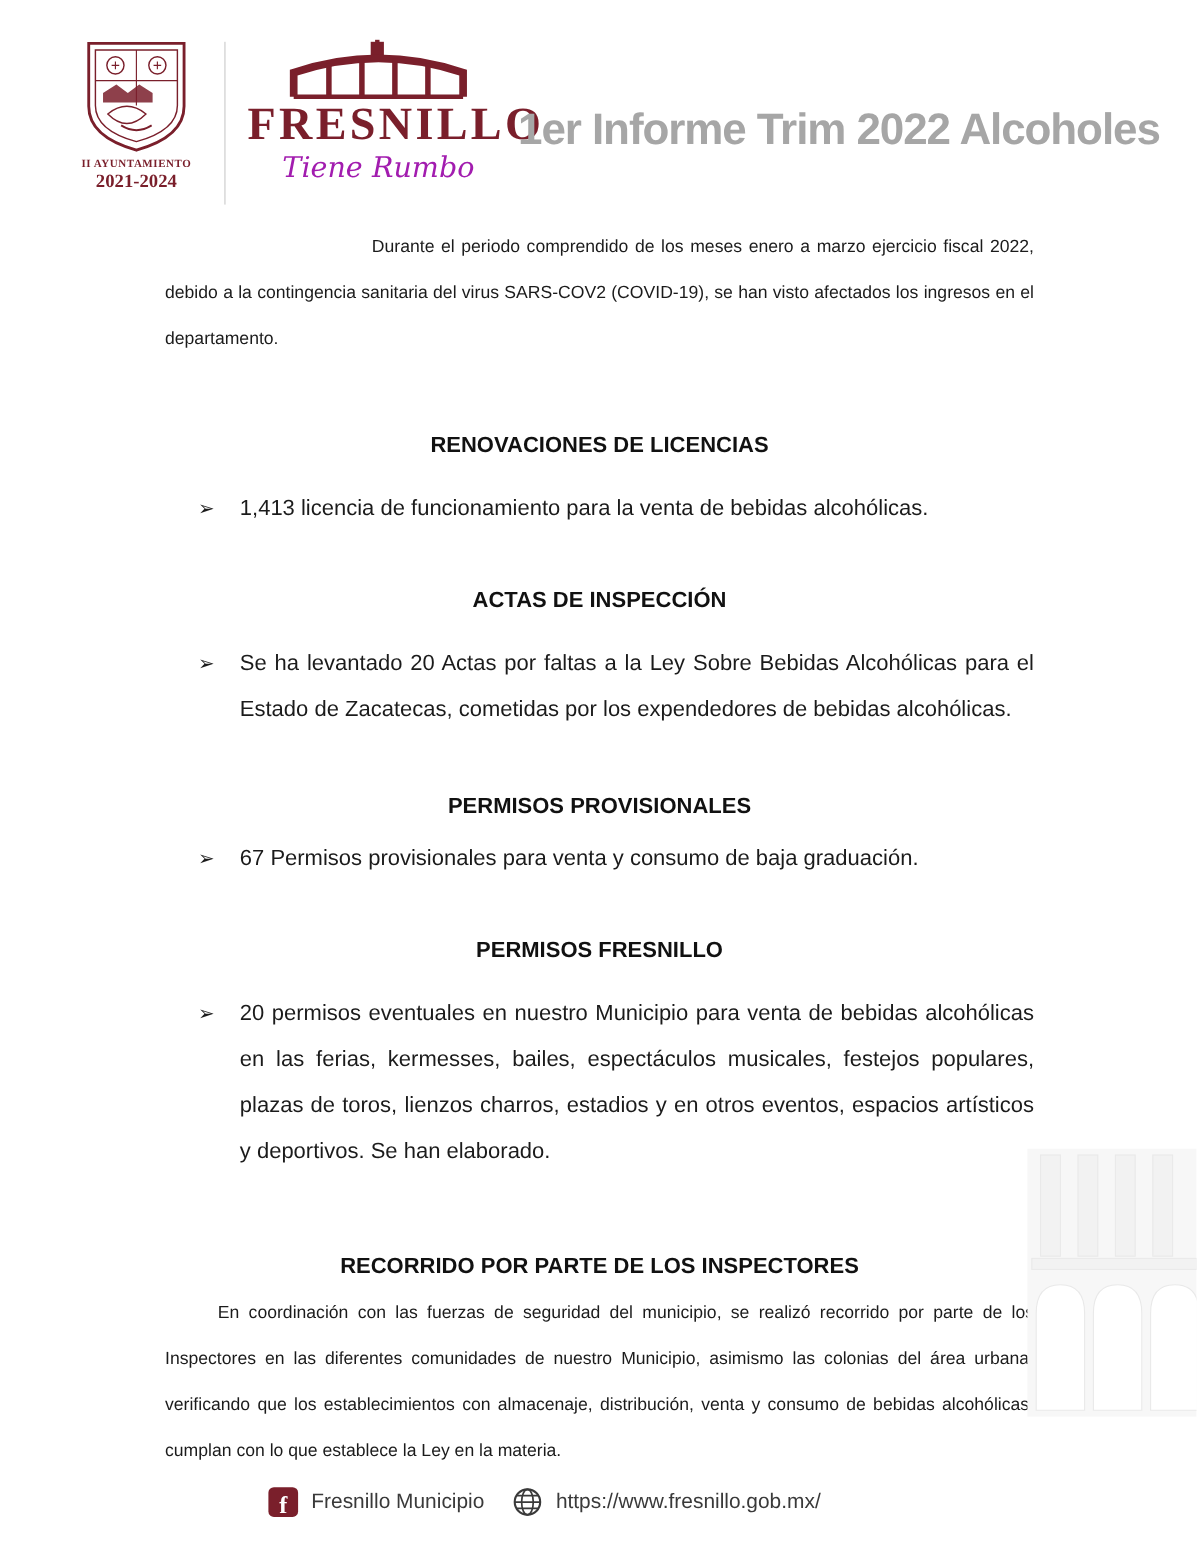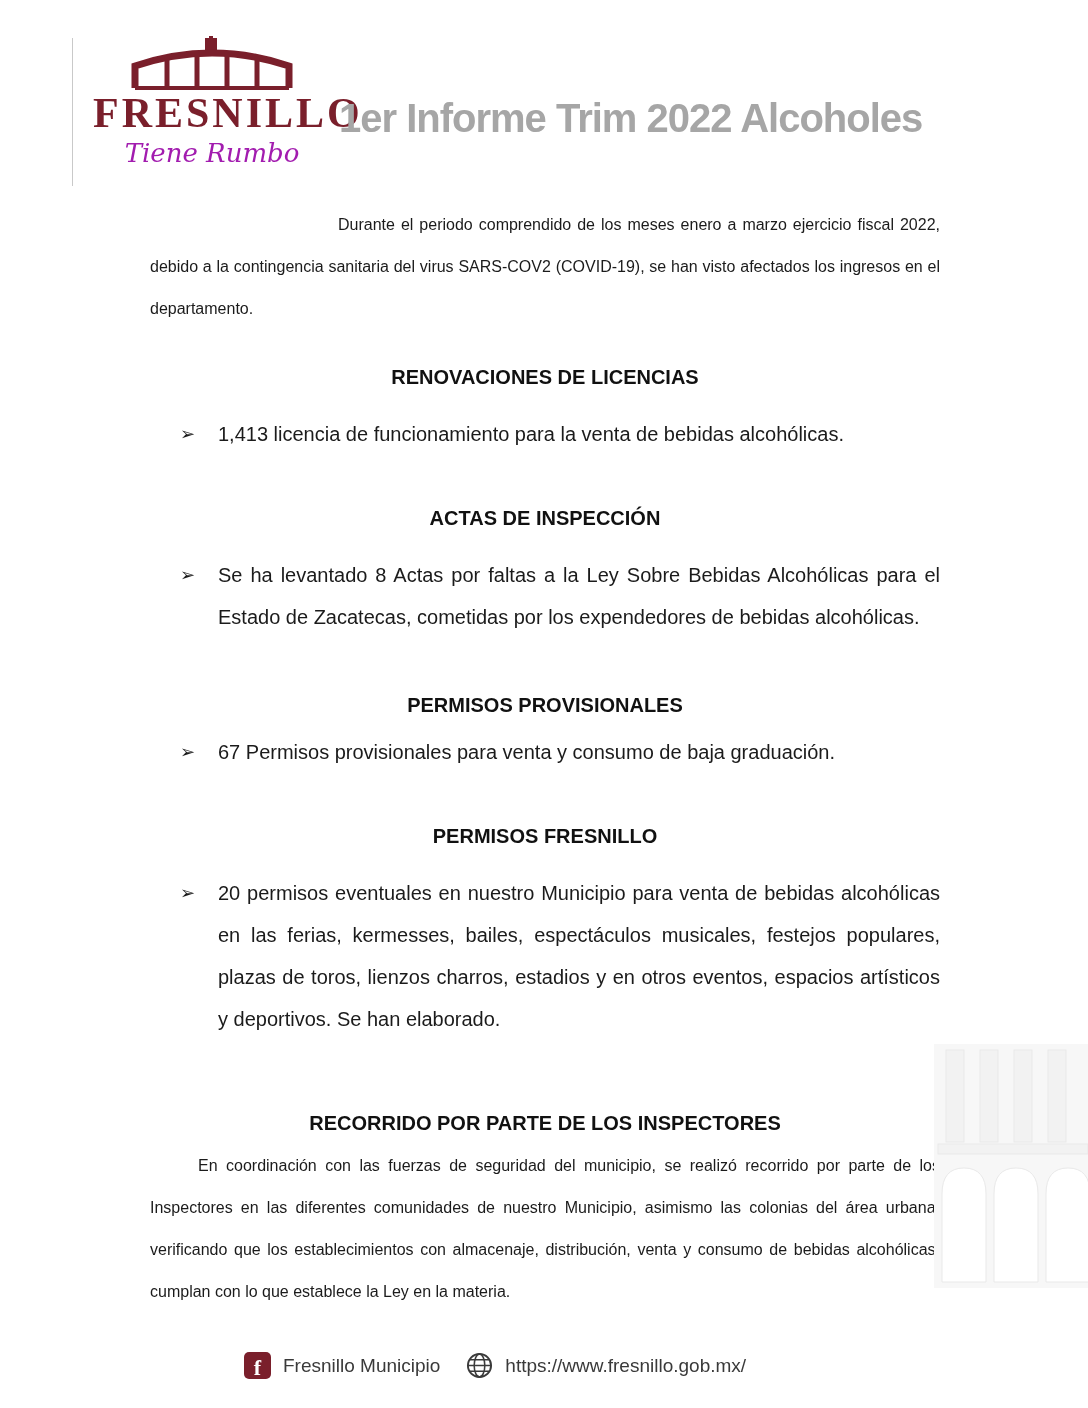--- a/index.html
+++ b/index.html
@@ -21,21 +21,21 @@
   .fresnillo .bridge svg { width:170px; height:54px; display:block; margin:0 auto; }
   .logo-word { font-size:42px; color:#7a1f2b; font-family:"Liberation Serif", serif; font-weight:bold; letter-spacing:3px; line-height:1; margin-top:2px; }
   .tagline { font-family:"DejaVu Serif", serif; font-style:italic; color:#a21caf; font-size:26px; margin-top:4px; }
   .doc-title { color:#a6a6a6; font-size:40px; font-weight:bold; white-space:nowrap; letter-spacing:-1px; margin:62px 0 0 8px; }
 
   
   .content { padding:0 148px 0 150px; }
   .para { text-align:justify; font-size:16px; line-height:42px; }
   .intro { text-indent:188px; margin-top:2px; }
   .sec-heading { text-align:center; font-weight:bold; font-size:20px; color:#111; }
-  .h1gap { margin-top:36px; }
+  .h1gap { margin-top:64px; }
   .h2gap { margin-top:52px; }
   .h3gap { margin-top:56px; }
   .h4gap { margin-top:52px; }
   .h5gap { margin-top:72px; }
   .bullet { display:flex; margin-top:24px; padding-left:30px; }
   .bullet .glyph { flex:none; width:38px; font-size:18px; line-height:42px; color:#1b1b1b; }
   .bullet .text { flex:1; text-align:justify; font-size:20px; line-height:42px; }
   .tightgap { margin-top:14px; }
   .recorrido-para { text-indent:48px; margin-top:10px; }
 
@@ -58,20 +58,35 @@
   
   .watermark { position:absolute; right:0; top:1044px; width:160px; height:244px; pointer-events:none; }
 </style>
 </head>
 <body>
 
 <div class="page">
 
   <div class="header">
 
+    <div class="crest">
+      <svg viewBox="0 0 120 124" aria-hidden="true">
+        <path d="M10,6 h100 v66 q0,32 -50,46 q-50,-14 -50,-46 Z" fill="none" stroke="#7a1f2b" stroke-width="3"></path>
+        <path d="M17,13 h86 v58 q0,26 -43,38 q-43,-12 -43,-38 Z" fill="none" stroke="#7a1f2b" stroke-width="1.5"></path>
+        <path d="M60,13 v58 M17,45 h86" stroke="#7a1f2b" stroke-width="1.2"></path>
+        <circle cx="38" cy="29" r="9" fill="none" stroke="#7a1f2b" stroke-width="1.5"></circle>
+        <circle cx="82" cy="29" r="9" fill="none" stroke="#7a1f2b" stroke-width="1.5"></circle>
+        <path d="M38,25 v8 M34,29 h8 M82,25 v8 M78,29 h8" stroke="#7a1f2b" stroke-width="1.2"></path>
+        <path d="M25,58 l14,-9 12,9 12,-9 14,9 v10 h-52 Z" fill="#7a1f2b" opacity="0.85"></path>
+        <path d="M40,80 q20,-16 40,0 q-20,20 -40,0 Z" fill="none" stroke="#7a1f2b" stroke-width="1.5" transform="translate(-10,0)"></path>
+        <path d="M44,92 q16,10 32,0" fill="none" stroke="#7a1f2b" stroke-width="2"></path>
+      </svg>
+      <div class="crest-line">II AYUNTAMIENTO</div>
+      <div class="crest-years">2021-2024</div>
+    </div>
 
     <div class="header-divider"></div>
 
     <div class="fresnillo">
       <div class="bridge">
         <svg viewBox="0 0 170 54" aria-hidden="true">
           <rect x="78" y="2" width="12" height="12" fill="#7a1f2b"></rect>
           <rect x="82" y="0" width="4" height="4" fill="#7a1f2b"></rect>
           <path d="M8,52 V30 Q85,4 162,30 V52" fill="none" stroke="#7a1f2b" stroke-width="7"></path>
           <path d="M40,52 V22 M70,52 V17 M100,52 V17 M130,52 V22" stroke="#7a1f2b" stroke-width="5"></path>
@@ -91,21 +106,21 @@
 
     <h2 class="sec-heading h1gap">RENOVACIONES DE LICENCIAS</h2>
     <div class="bullet">
       <span class="glyph">➢</span>
       <span class="text">1,413 licencia de funcionamiento para la venta de bebidas alcohólicas.</span>
     </div>
 
     <h2 class="sec-heading h2gap">ACTAS DE INSPECCIÓN</h2>
     <div class="bullet">
       <span class="glyph">➢</span>
-      <span class="text">Se ha levantado 8 Actas por faltas a la Ley Sobre Bebidas Alcohólicas para el Estado de Zacatecas, cometidas por los expendedores de bebidas alcohólicas.</span>
+      <span class="text">Se ha levantado 20 Actas por faltas a la Ley Sobre Bebidas Alcohólicas para el Estado de Zacatecas, cometidas por los expendedores de bebidas alcohólicas.</span>
     </div>
 
     <h2 class="sec-heading h3gap">PERMISOS PROVISIONALES</h2>
     <div class="bullet tightgap">
       <span class="glyph">➢</span>
       <span class="text">67 Permisos provisionales para venta y consumo de baja graduación.</span>
     </div>
 
     <h2 class="sec-heading h4gap">PERMISOS FRESNILLO</h2>
     <div class="bullet">

